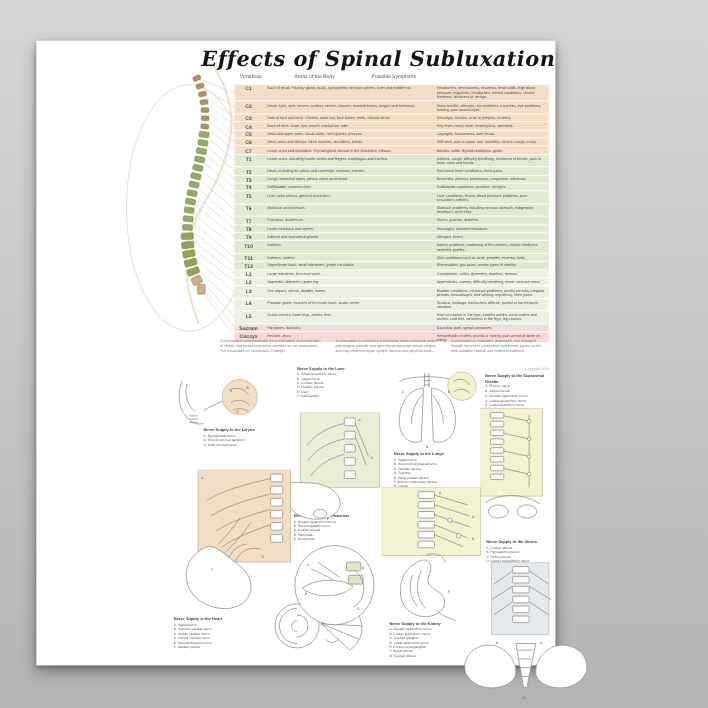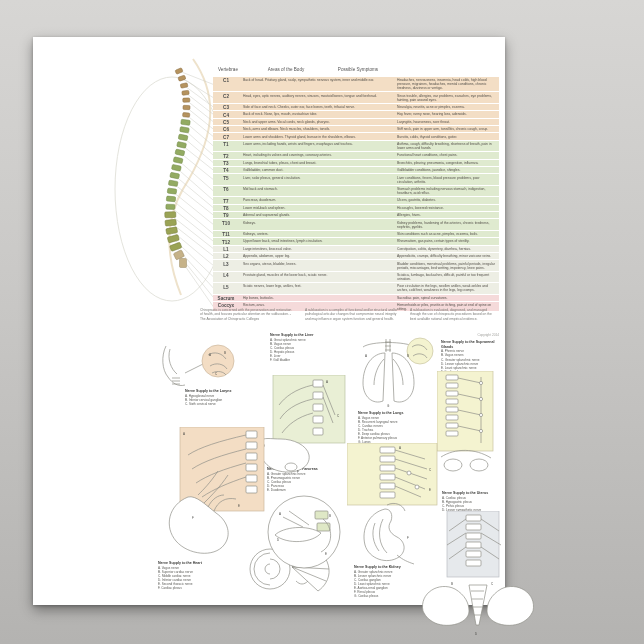--- a/index.html
+++ b/index.html
@@ -173,20 +173,21 @@
           </g>
           <g transform="translate(145.9,217.9) rotate(-25.4)">
             <rect x="-4.5" y="-3.5" width="9" height="7" rx="1.2" fill="#c6b288" stroke="#9a8a64" stroke-width=".5"></rect>
           </g>
           <g transform="translate(150.0,226.0) rotate(-90.0)">
             <rect x="-4.5" y="-3.5" width="9" height="7" rx="1.2" fill="#c6b288" stroke="#9a8a64" stroke-width=".5"></rect>
           </g>
         </g>
     </svg>
 
+    <div class="title">Effects of Spinal Subluxation</div>
 
     <div class="thead">
       <span class="th-v">Vertebrae</span>
       <span class="th-a">Areas of the Body</span>
       <span class="th-s">Possible Symptoms</span>
     </div>
 
     <div id="rows">
         <div class="row" style="background: rgb(243, 222, 197);">
           <div class="cv">C1</div>

